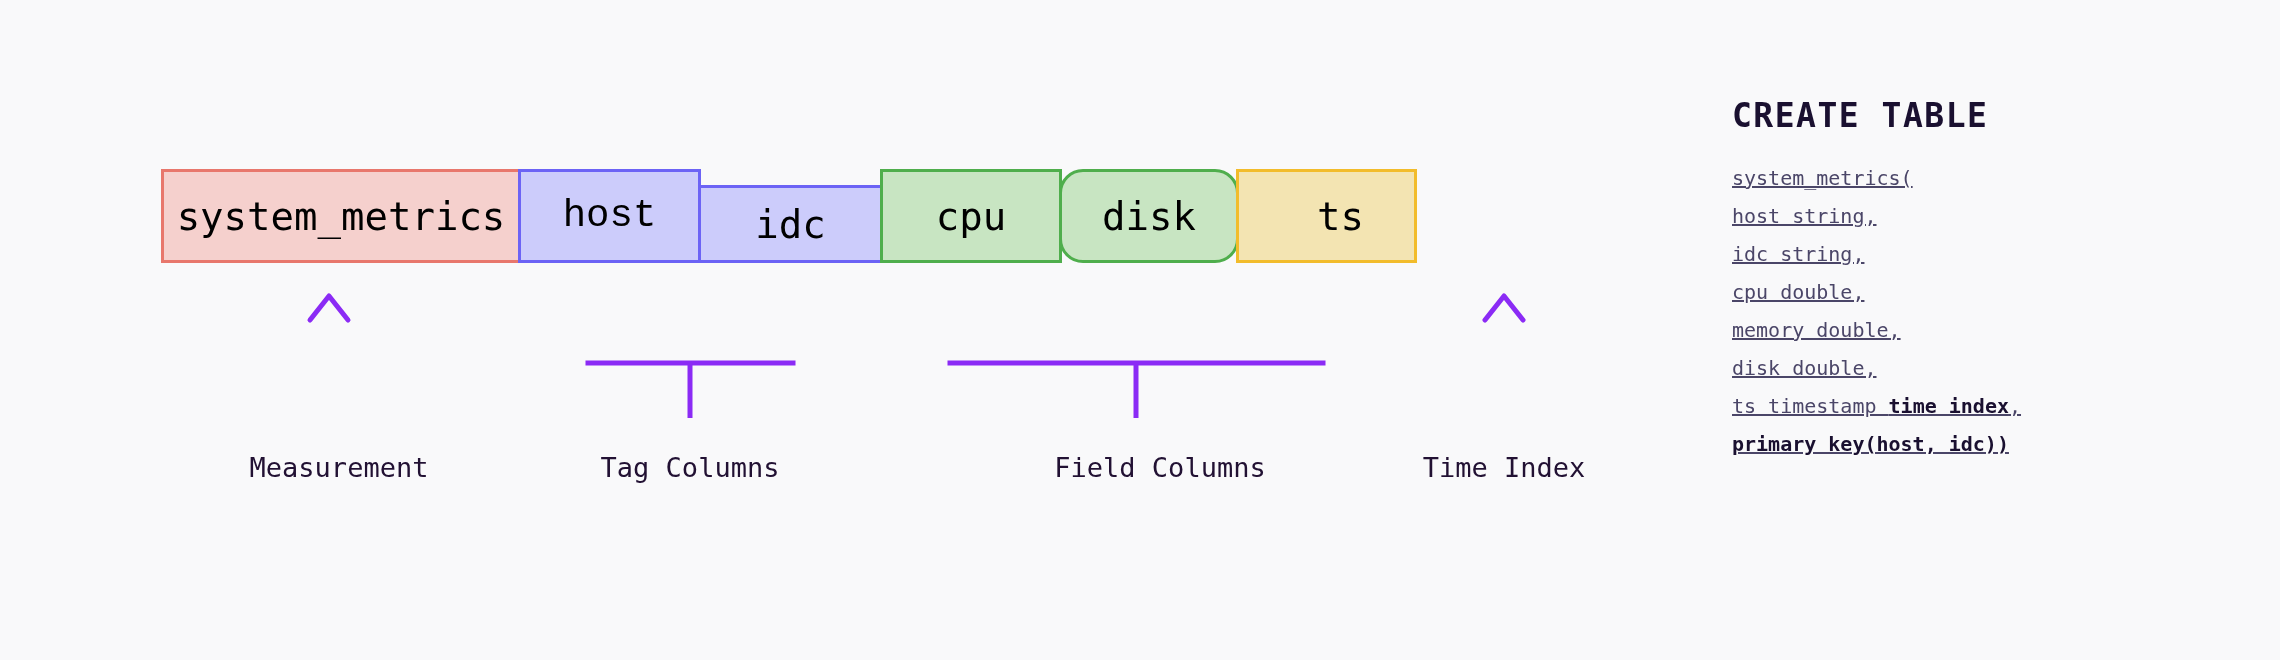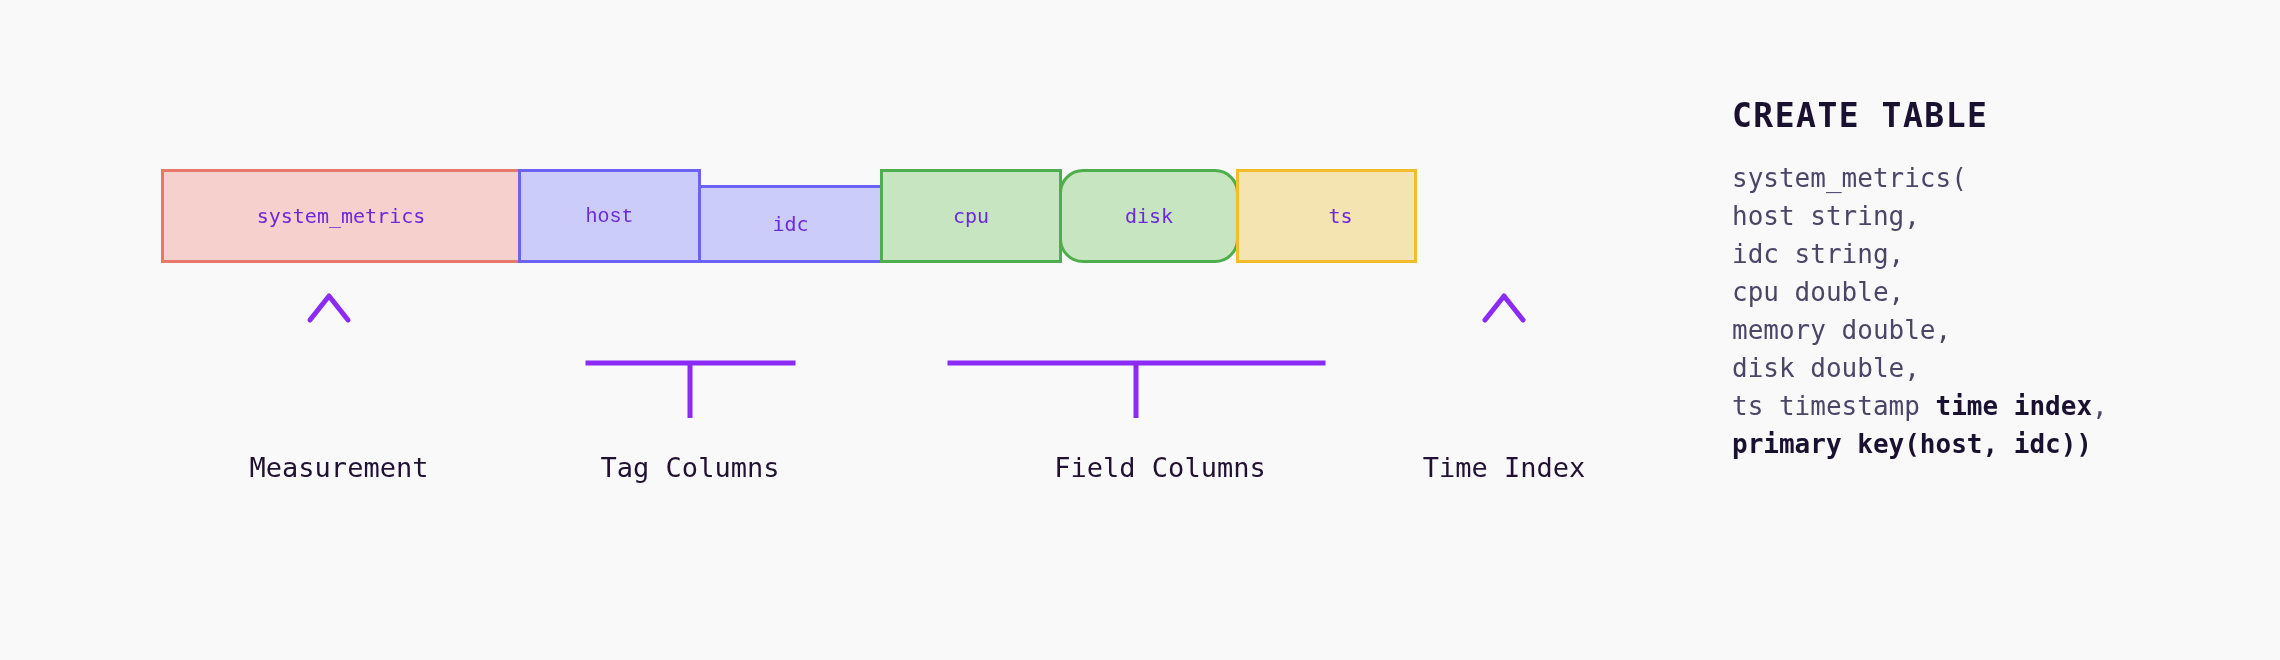--- a/index.html
+++ b/index.html
@@ -27,22 +27,22 @@
     width: 1432px;
     height: 94px;
     display: flex;
     box-sizing: border-box;
   }
   .seg {
     box-sizing: border-box;
     display: flex;
     align-items: center;
     justify-content: center;
-    font-size: 20px;
-    color: #6d28d9;
+    font-size: 39px;
+    color: #000000;
     letter-spacing: 0px;
     border-style: solid;
     border-width: 3px;
     margin-left: -3px;
   }
   .seg:first-child { margin-left: 0; }
 
   .seg.measurement {
     background: #f5d0cd;
     border-color: #e8776c;
@@ -101,25 +101,26 @@
   }
   #sql-heading {
     font-size: 33px;
     font-weight: bold;
     color: #1a1030;
     letter-spacing: 1.5px;
     margin: 0 0 24px 0;
     white-space: pre;
   }
   #sql-body {
-    font-size: 26px;
+    font-size: 20px;
     line-height: 38px;
     color: #4b4668;
     white-space: pre;
     margin: 0;
+    text-decoration: underline;
   }
   #sql-body .kw {
     font-weight: bold;
     color: #1a1030;
   }
   .sql-line { white-space: pre; }
 </style>
 </head>
 <body style="background: rgb(249, 249, 250);">
 

